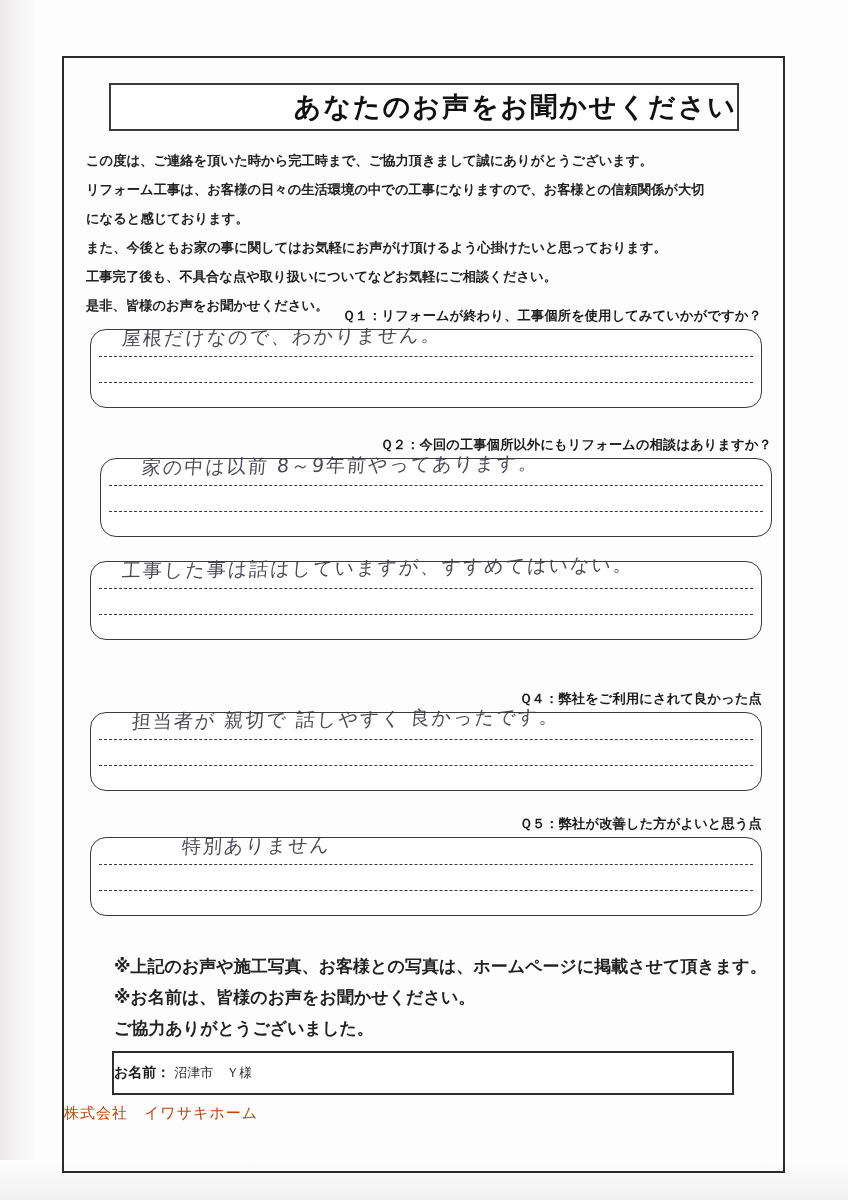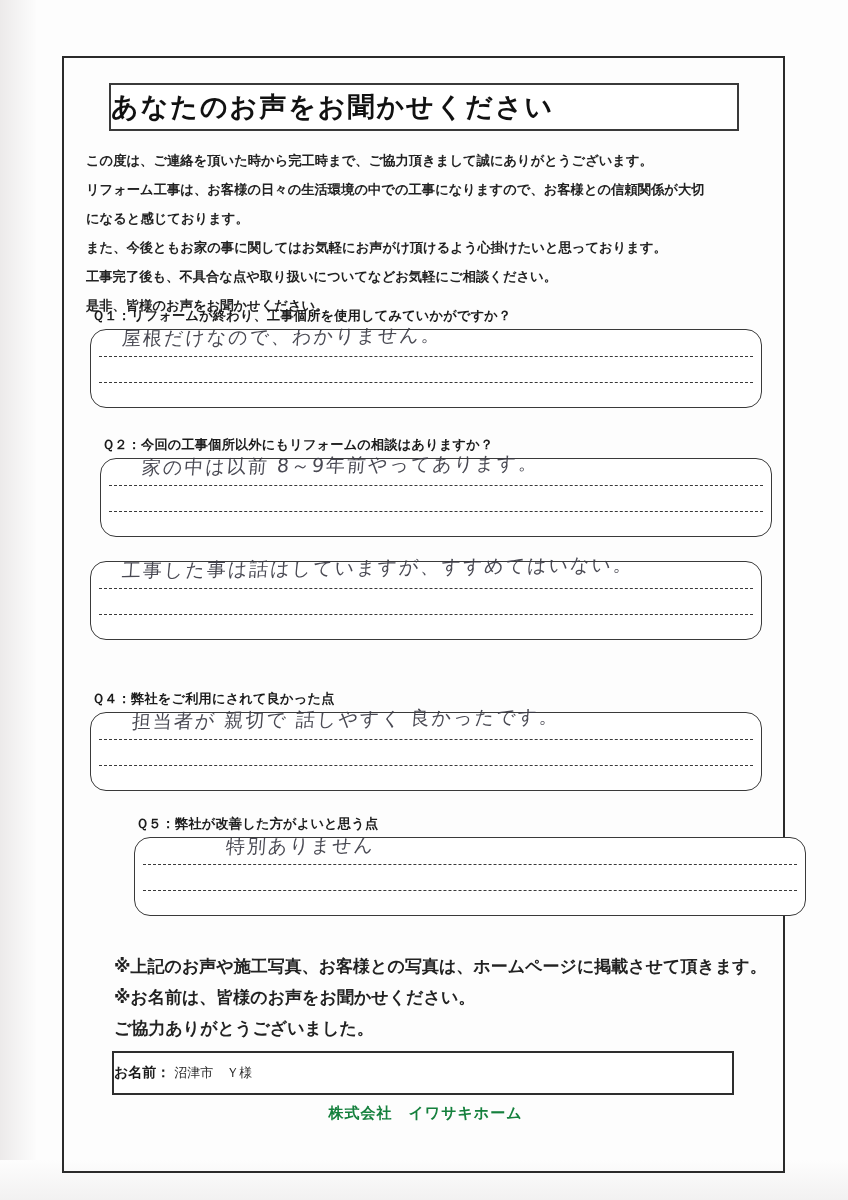--- a/index.html
+++ b/index.html
@@ -54,21 +54,21 @@
   #title-box {
     position: absolute;
     left: 45px;
     top: 25px;
     width: 630px;
     height: 48px;
     border: 2px solid #3a3a3a;
     box-sizing: border-box;
     display: flex;
     align-items: center;
-    justify-content: flex-start;
+    justify-content: flex-end;
     background: #ffffff;
   }
   #title-text {
     font-size: 27px;
     font-weight: bold;
     letter-spacing: 2px;
     color: #111;
     white-space: nowrap;
     font-family: "DejaVu Serif", "Liberation Serif", serif;
   }
@@ -86,20 +86,21 @@
     color: #222;
     white-space: nowrap;
     font-weight: 600;
   }
 
   
   .qblock {
     position: absolute;
     left: 26px;
     width: 672px;
+    text-align: right;
   }
   .qlabel {
     font-size: 13.2px;
     font-weight: bold;
     color: #1b1b1b;
     letter-spacing: 0.2px;
     white-space: nowrap;
     margin-bottom: 4px;
     padding-left: 2px;
   }
@@ -177,24 +178,24 @@
     white-space: nowrap;
     font-weight: 400;
   }
 
   
   #company {
     position: absolute;
     left: 0;
     top: 1046px;
     width: 723px;
-    text-align: center;
+    text-align: left;
     font-size: 15px;
-    font-weight: bold;
-    color: #15803d;
+    font-weight: normal;
+    color: #c2410c;
     letter-spacing: 1px;
   }
 </style>
 </head>
 <body>
 
 <div id="scan-sheet">
   <div id="scan-shadow-left"></div>
   <div id="scan-shadow-bottom"></div>
 
@@ -241,21 +242,21 @@
 
     <div class="qblock" style="top:632px;">
       <div class="qlabel">Ｑ４：弊社をご利用にされて良かった点</div>
       <div class="answer-box">
         <div class="rule r1"></div>
         <div class="rule r2"></div>
         <div class="handwriting" style="left:40px;">担当者が 親切で 話しやすく 良かったです。</div>
       </div>
     </div>
 
-    <div class="qblock" style="top:757px;margin-left:44px;">
+    <div class="qblock" style="top:757px;">
       <div class="qlabel">Ｑ５：弊社が改善した方がよいと思う点</div>
       <div class="answer-box">
         <div class="rule r1"></div>
         <div class="rule r2"></div>
         <div class="handwriting" style="left:90px;">特別ありません</div>
       </div>
     </div>
 
     <div id="notes">
       <div class="note-line">※上記のお声や施工写真、お客様との写真は、ホームページに掲載させて頂きます。</div>

